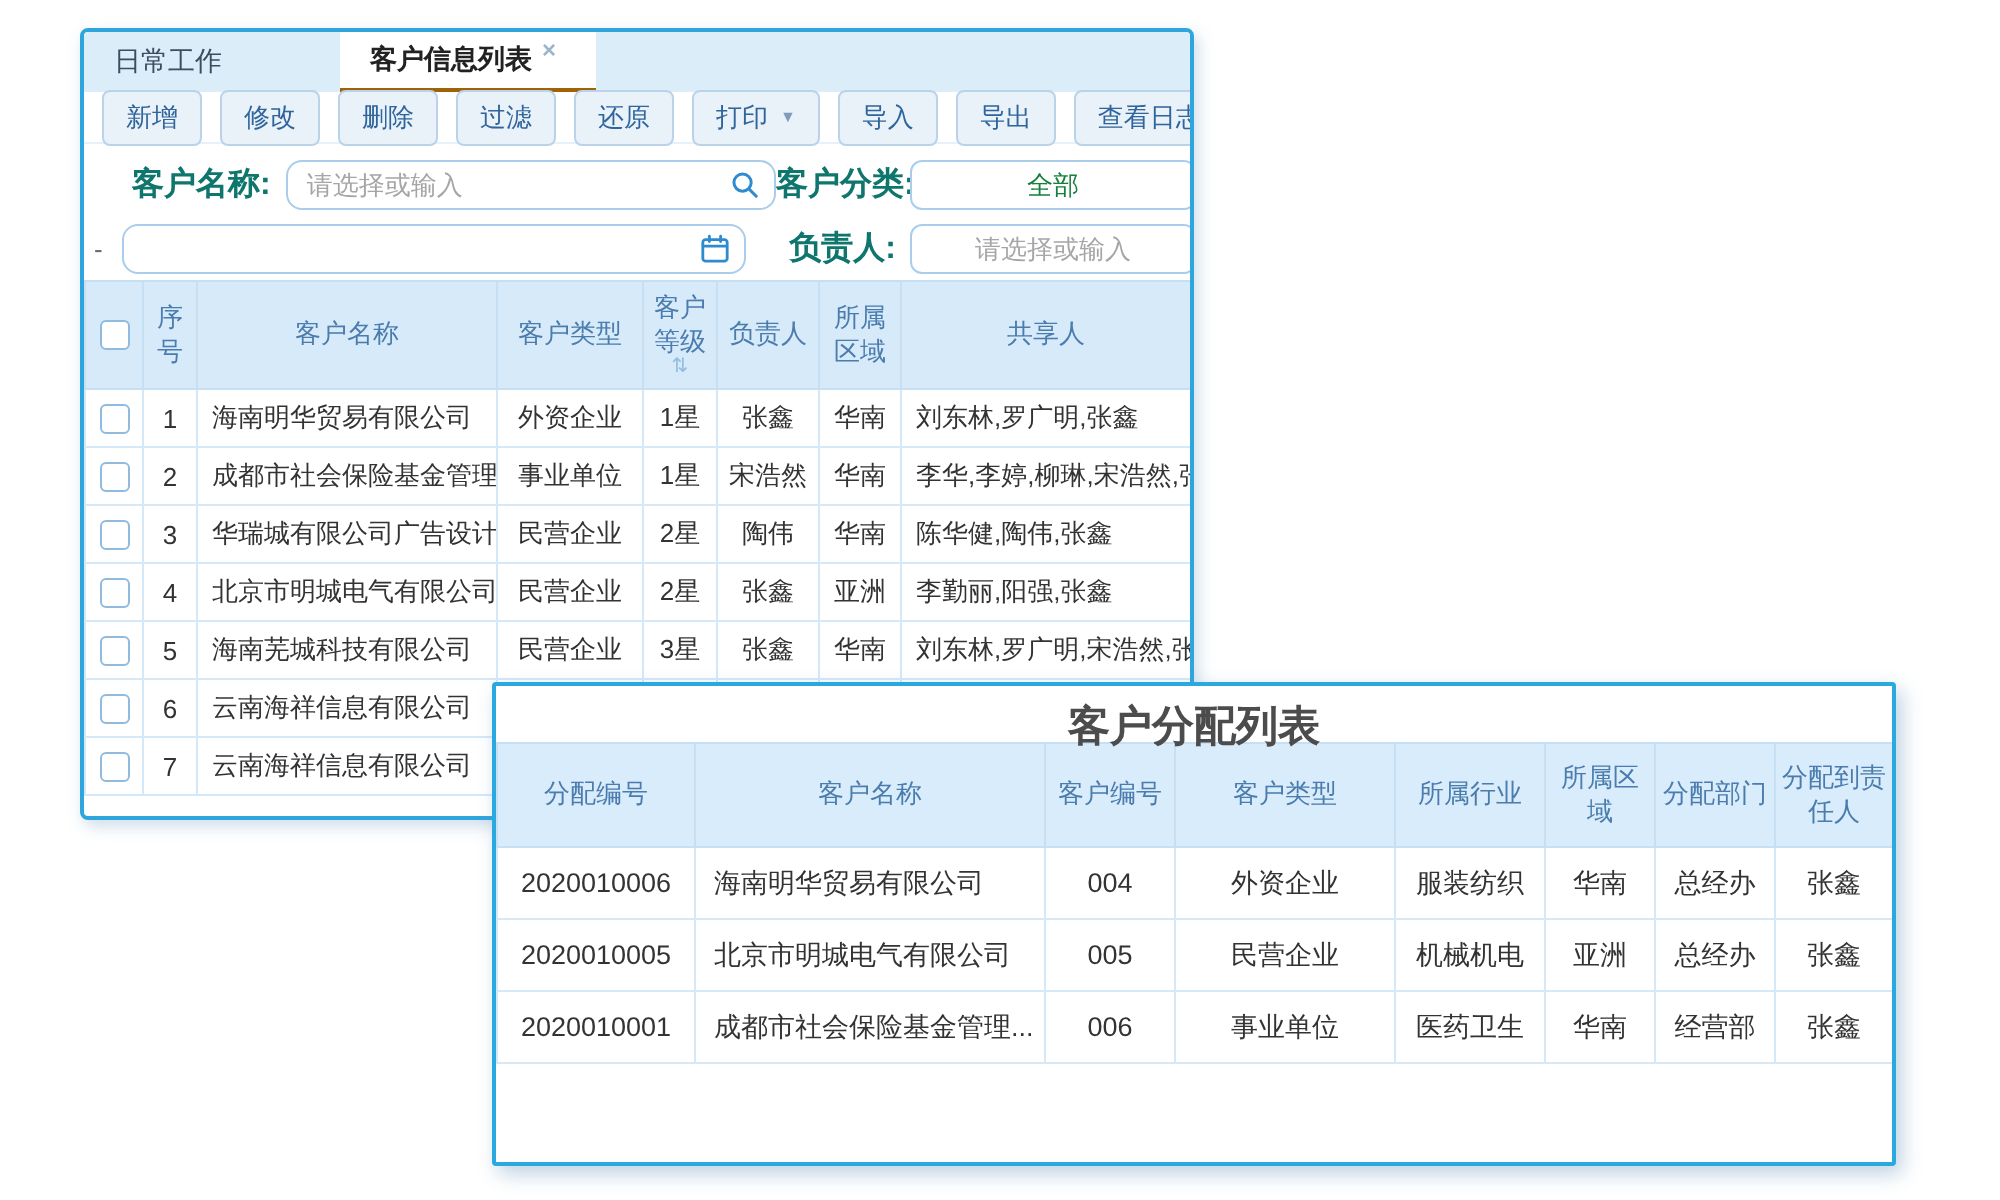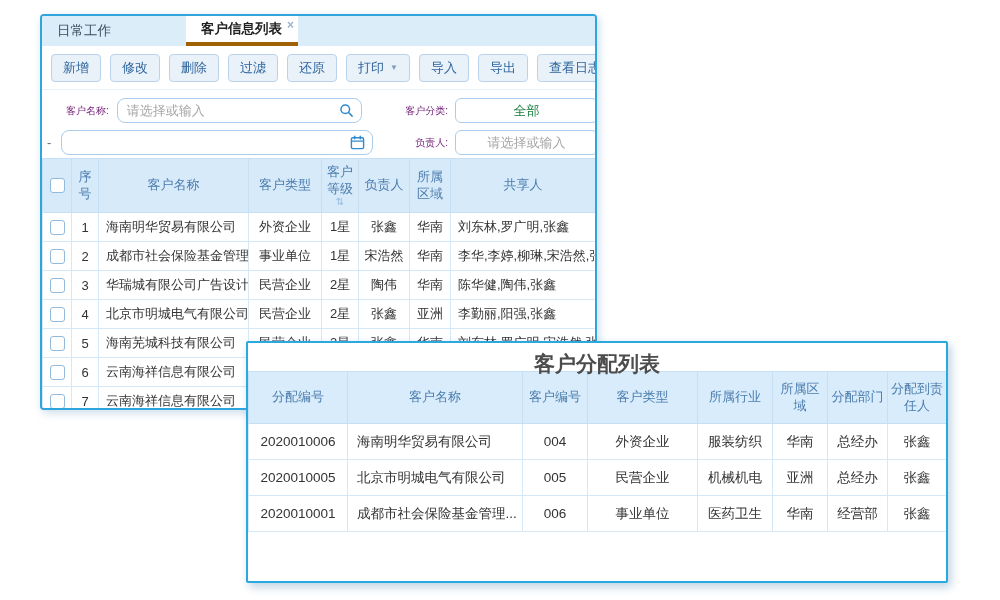--- a/index.html
+++ b/index.html
@@ -6,31 +6,31 @@
   html,body { width:1000px; height:600px; background:#ffffff;
     font-family:"Liberation Sans","DejaVu Sans",sans-serif; }
   #stage { position:relative; width:1000px; height:600px; overflow:hidden; background:#fff; }
 
   
   .panel1 { position:absolute; left:40px; top:14px; width:557px; height:396px;
     background:#fff; border:2px solid #2fa5de; border-radius:4px; overflow:hidden;
     box-shadow:2px 3px 8px rgba(110,155,190,.35); z-index:1; }
   .tabbar { display:flex; background:#daedf9; height:30px;gap:44px; }
   .tab { display:flex; align-items:center; padding:0 15px; font-size:13.5px; color:#3c4d5e; }
-  .tab.active { background:#fff; border-bottom:4px solid #a16207; font-weight:bold; color:#222; padding-right:4px;margin-left:16px; }
+  .tab.active { background:#fff; border-bottom:2px solid #a16207; font-weight:bold; color:#222; padding-right:20px; }
   .tab-close { font-size:12px; color:#9ab4cc; margin-left:5px; align-self:flex-start; line-height:14px; padding-top:2px; }
-  .toolbar { height:44px; display:flex; align-items:center; gap:9px; padding:0 9px; background:#fff;
+  .toolbar { height:26px; display:flex; align-items:center; gap:9px; padding:0 9px; background:#fff;
     border-bottom:1px solid #e7f1fa; }
   .btn { display:inline-flex; align-items:center; padding:4px 11px; background:#e9f1f9;
     border:1px solid #bad3ea; border-radius:4px; color:#2f659c; font-size:13px; cursor:pointer; white-space:nowrap; }
   .caret { font-size:8px; color:#7f9db9; margin-left:6px; }
 
   .filters { position:relative; padding-top:8px; height:68px; }
   .frow { position:relative; display:flex; align-items:center; height:25px; margin-bottom:7px; }
-  .flabel { font-weight:normal; font-size:10px; color:#701a75; white-space:nowrap; }
+  .flabel { font-weight:bold; font-size:16px; color:#0f766e; white-space:nowrap; }
   .ml24 { margin-left:24px; }
   .dash { margin-left:5px; color:#667; font-size:13px; }
   .iwrap { position:relative; margin-left:8px; }
   .iwrap input { width:100%; height:25px; border:1px solid #a9cdeb; border-radius:8px;
     padding:0 28px 0 9px; font-size:13px; color:#15803d; outline:none; background:#fff; }
   .iwrap input::placeholder { color:#a6a6a6; }
   .w245 { width:245px; }
   .w312 { width:312px; margin-left:10px; }
   .field-icon { position:absolute; right:8px; top:5px; width:15px; height:15px; cursor:pointer; }
   .fgroup2 { position:absolute; left:346px; right:-3px; top:0; bottom:0; display:flex; align-items:center; }

